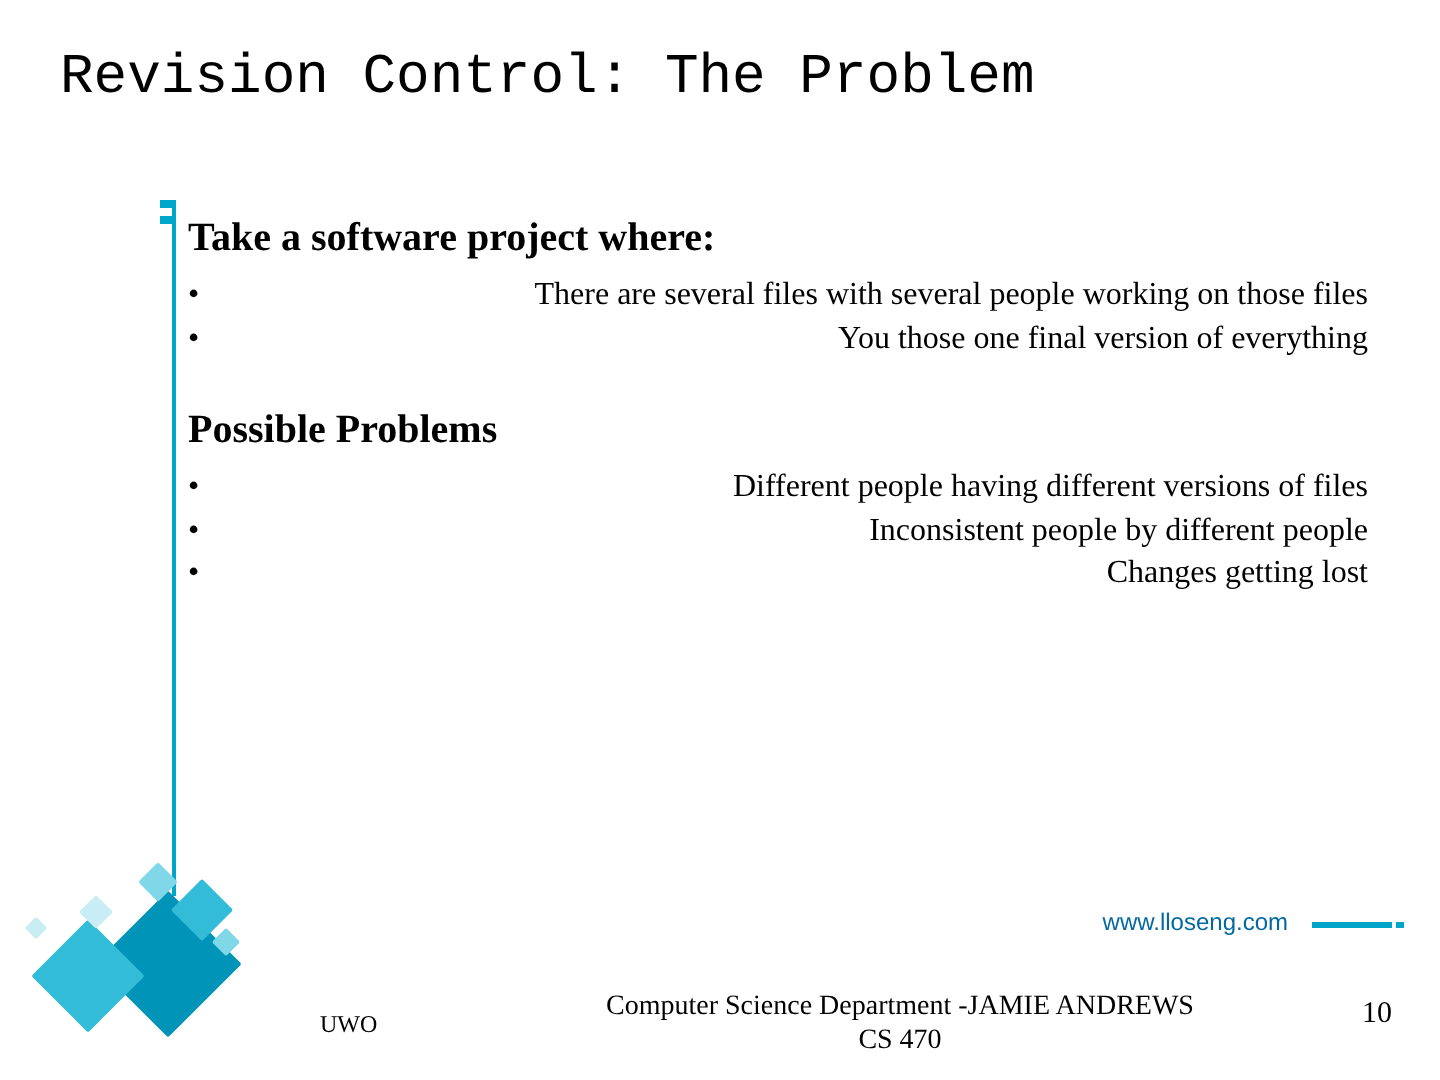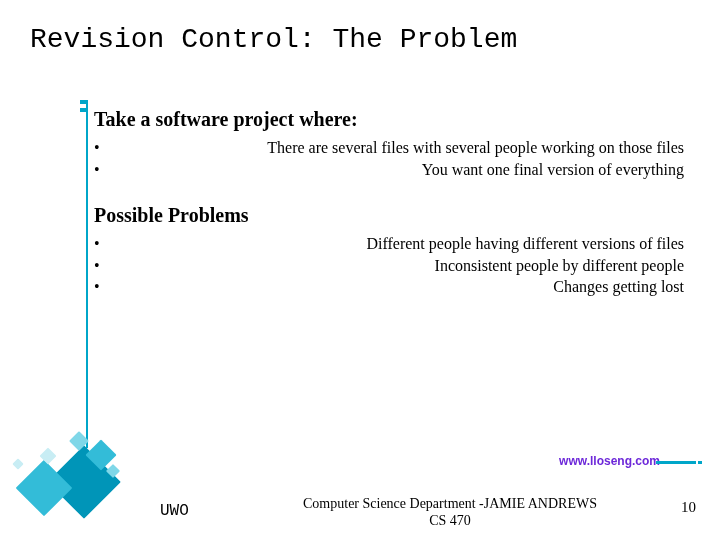--- a/index.html
+++ b/index.html
@@ -8,24 +8,24 @@
   .title { position: absolute; left: 30px; top: 24px; font-family: Liberation Mono, monospace; font-size: 28px; font-weight: 400; }
   .vrule { position: absolute; left: 86px; top: 100px; width: 2px; height: 348px; background: #00a6c9; }
   .d1 { position: absolute; left: 80px; top: 100px; width: 6px; height: 4px; background: #00a6c9; }
   .d2 { position: absolute; left: 80px; top: 108px; width: 6px; height: 4px; background: #00a6c9; }
   .content { position: absolute; left: 94px; top: 108px; width: 590px; }
   .heading { font-size: 20px; font-weight: 700; margin-bottom: 6px; }
   .bullets { font-size: 16px; line-height: 1.35; margin-bottom: 24px; }
   .bullets .row { display: flex; }
   .bullets .dot { width: 10px; flex: 0 0 10px; }
   .bullets .txt { flex: 1; text-align: right; }
-  .footer-url { position: absolute; right: 60px; bottom: 72px; font-family: Arial, Helvetica, sans-serif; font-size: 12px; font-weight: 700; color: #6d28d9; }
+  .footer-url { position: absolute; right: 76px; bottom: 72px; font-family: Arial, Helvetica, sans-serif; font-size: 12px; font-weight: 400; color: #0369a1; }
   .url-bar1 { position: absolute; right: 24px; bottom: 76px; width: 40px; height: 3px; background: #00a6c9; }
   .url-bar2 { position: absolute; right: 18px; bottom: 76px; width: 4px; height: 3px; background: #00a6c9; }
-  .uwo { position: absolute; left: 160px; bottom: 20px; font-family: Liberation Mono, monospace; font-size: 16px; font-weight: 400; color: #000; }
+  .uwo { position: absolute; left: 160px; bottom: 20px; font-family: Liberation Serif, serif; font-size: 12px; font-weight: 400; color: #000; }
   .dept { position: absolute; left: 280px; bottom: 10px; width: 340px; font-size: 14px; text-align: center; line-height: 1.2; }
   .pagenum { position: absolute; right: 24px; bottom: 24px; font-size: 15px; }
   .deco { position: absolute; left: 2px; bottom: 14px; width: 150px; height: 110px; }
   .deco div { position: absolute; transform: rotate(45deg); border-radius: 1px; }
   .sq-dark { background: #0095b8; }
   .sq-med  { background: #33bcd8; }
   .sq-lite { background: #7fd7e8; }
   .sq-pale { background: #c8edf4; }
   .da { left: 56px; top: 40px; width: 52px; height: 52px; }
   .db { left: 22px; top: 52px; width: 40px; height: 40px; }
@@ -48,21 +48,21 @@
 
   <div class="content">
     <div class="heading">Take a software project where:</div>
     <div class="bullets">
       <div class="row">
           <span class="dot">•</span>
           <span class="txt">There are several files with several people working on those files</span>
         </div>
       <div class="row">
           <span class="dot">•</span>
-          <span class="txt">You want one final version of everything</span>
+          <span class="txt">You those one final version of everything</span>
         </div>
     </div>
 
     <div class="heading">Possible Problems</div>
     <div class="bullets">
       <div class="row">
           <span class="dot">•</span>
           <span class="txt">Different people having different versions of files</span>
         </div>
       <div class="row">

